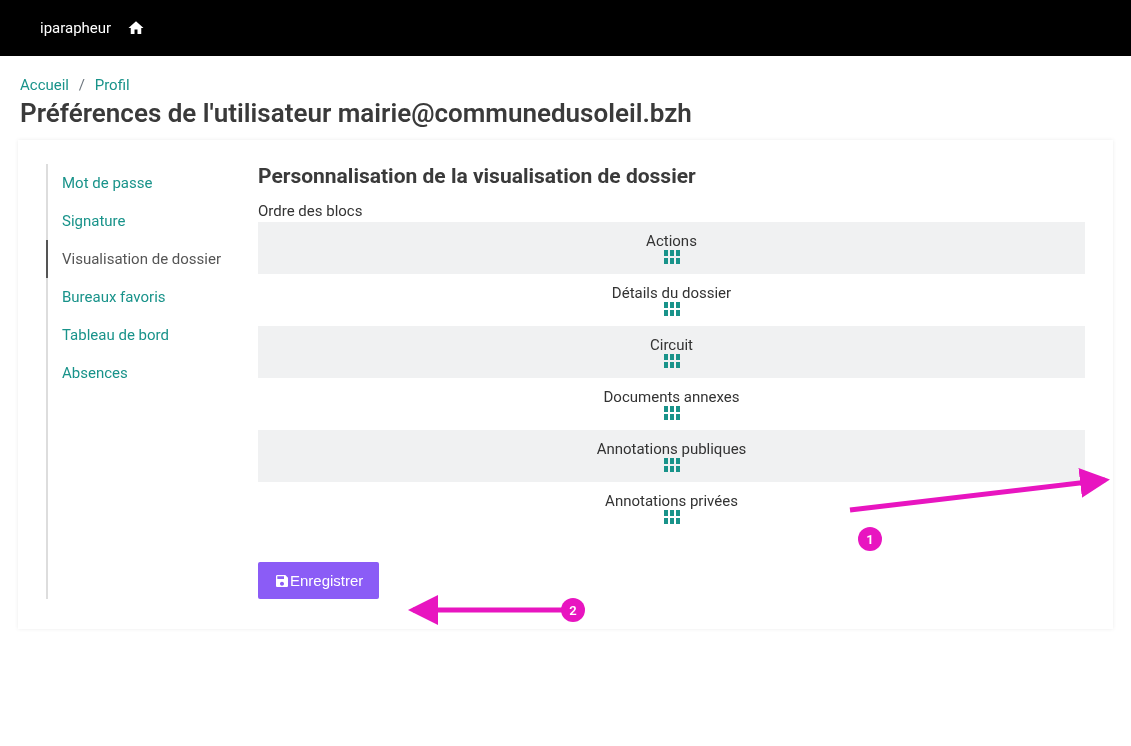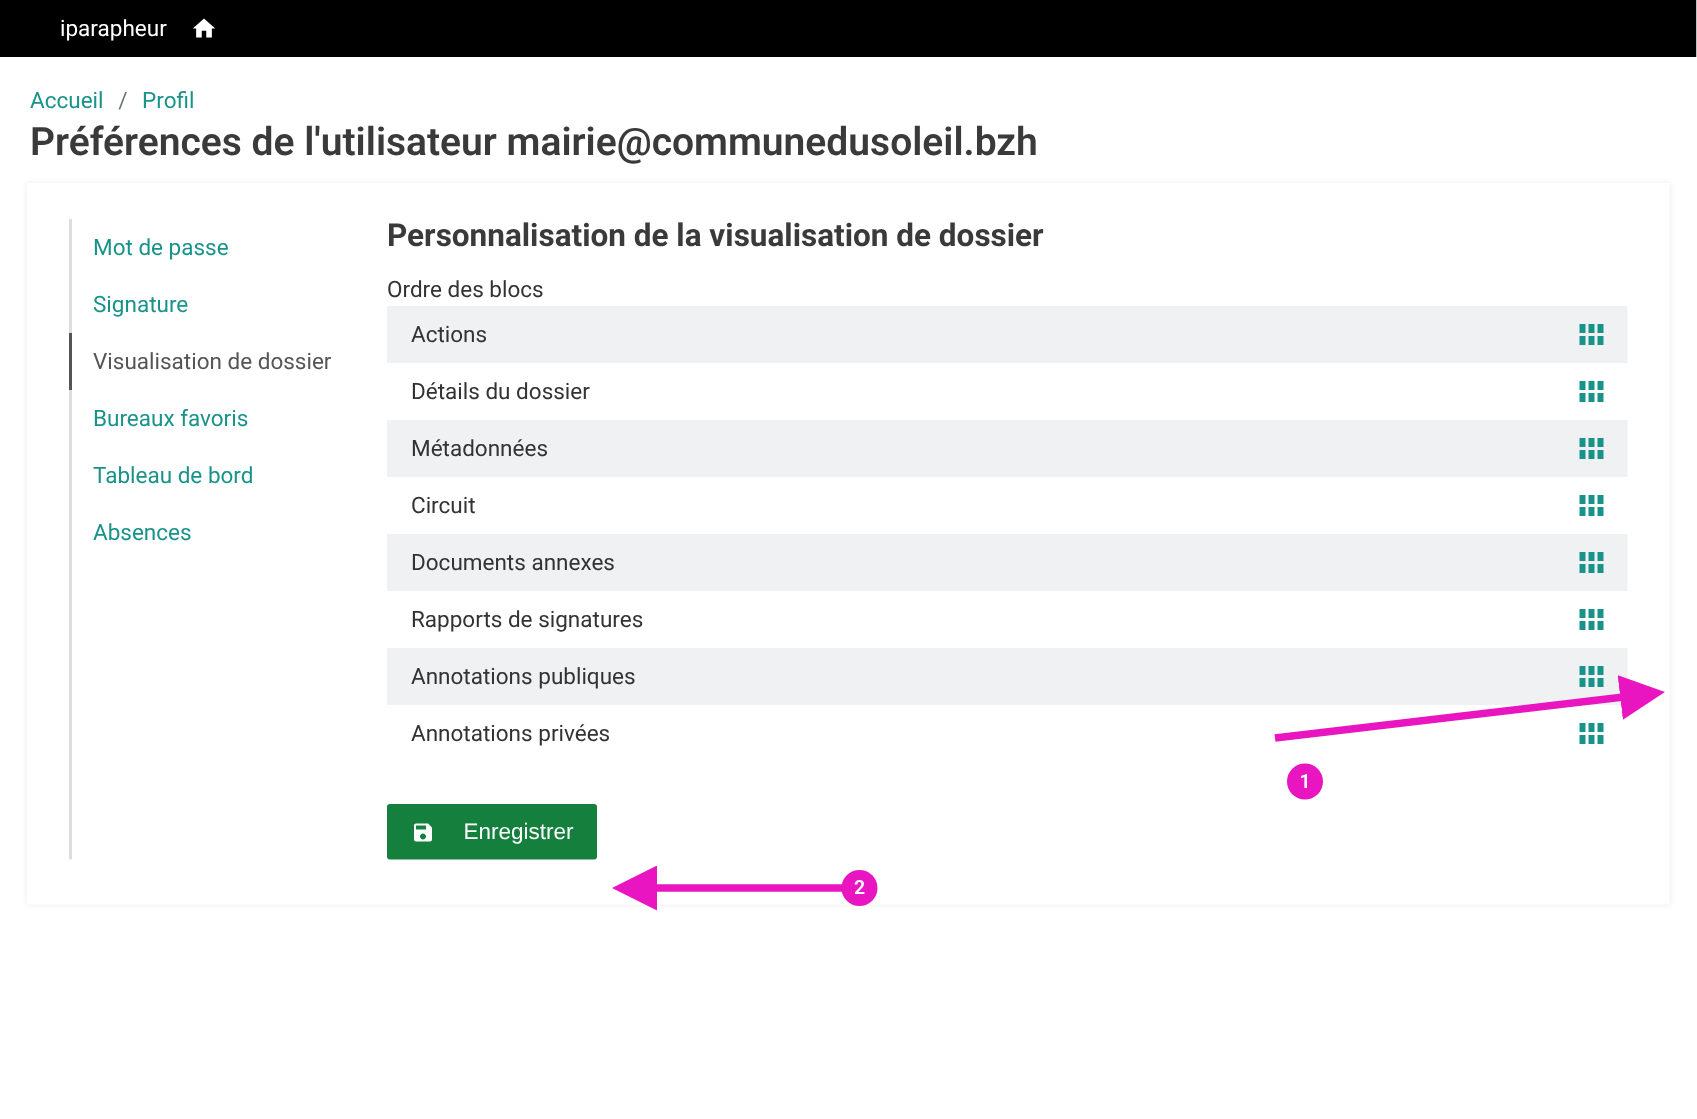--- a/index.html
+++ b/index.html
@@ -1,18 +1,18 @@
 <!DOCTYPE html>
 <html><head>
   <meta charset="utf-8">
   <style>
     * { margin: 0; padding: 0; box-sizing: border-box; }
     body { font-family: -apple-system, BlinkMacSystemFont, "Segoe UI", Roboto, sans-serif; background: #fff; color: #333; }
     
-    .topbar { background: #000; height: 38px; display: flex; align-items: center; padding: 0 40px; }
+    .topbar { background: #000; height: 56px; display: flex; align-items: center; padding: 0 40px; }
     .topbar-brand { color: #fff; font-size: 15px; margin-right: 16px; }
     .topbar-home { color: #fff; display: inline-flex; align-items: center; }
     .topbar-home svg { width: 18px; height: 18px; fill: #fff; }
     
     .container { padding: 20px; }
     
     .breadcrumb { font-size: 15px; margin-bottom: 4px; }
     .breadcrumb a { color: #19938a; text-decoration: none; }
     .breadcrumb-sep { color: #6c757d; margin: 0 6px; }
     
@@ -24,28 +24,28 @@
     
     .sidebar { width: 200px; flex-shrink: 0; border-left: 2px solid #ddd; padding-left: 0; }
     .sidebar-item { padding: 10px 14px; color: #19938a; font-size: 15px; cursor: pointer; border-left: 2px solid transparent; margin-left: -2px; }
     .sidebar-item.active { color: #555; font-weight: 400; border-left: 2px solid #555; }
     
     .main { flex: 1; padding-left: 12px; }
     .section-title { font-size: 21px; font-weight: 700; color: #3a3a3a; margin-bottom: 14px; }
     .subsection-label { font-size: 15px; color: #333; margin-bottom: 2px; }
     
     .block-list { }
-    .block-row { display: flex; align-items: center; justify-content: space-between; padding: 10px 16px; font-size: 15px; color: #333; }
+    .block-row { display: flex; align-items: center; justify-content: space-between; padding: 10px 16px; font-size: 15px; color: #333; flex-direction: column; }
     .block-row:nth-child(odd) { background: #f0f1f2; }
     .block-row:nth-child(even) { background: #fff; }
     
     .grip { width: 16px; height: 14px; display: grid; grid-template-columns: repeat(3, 1fr); grid-template-rows: repeat(2, 1fr); gap: 2px; cursor: grab; }
     .grip span { background: #19938a; width: 100%; height: 100%; border-radius: 0; }
     
-    .save-btn { margin-top: 28px; background: #15803d; color: #fff; border: none; padding: 10px 16px; font-size: 15px; cursor: pointer; display: inline-flex; align-items: center; gap: 19px; border-radius: 2px; }
+    .save-btn { margin-top: 28px; background: #8b5cf6; color: #fff; border: none; padding: 10px 16px; font-size: 15px; cursor: pointer; display: inline-flex; align-items: center; gap: 0; border-radius: 2px; }
     .save-btn svg { width: 16px; height: 16px; fill: #fff; }
     .circle-badge { position: absolute; width: 24px; height: 24px; background: #e815c0; border-radius: 50%; color: #fff; font-size: 13px; font-weight: 600; display: flex; align-items: center; justify-content: center; }
     
     .arrow-svg { position: absolute; overflow: visible; }
     
     .content-wrapper { position: relative; }
   </style>
 </head>
 <body>
 
@@ -99,54 +99,32 @@
                 <div class="grip">
                   <span></span>
                   <span></span>
                   <span></span>
                   <span></span>
                   <span></span>
                   <span></span>
                 </div>
               </div>
               <div class="block-row">
-                <span>Métadonnées</span>
-                <div class="grip">
-                  <span></span>
-                  <span></span>
-                  <span></span>
-                  <span></span>
-                  <span></span>
-                  <span></span>
-                </div>
-              </div>
-              <div class="block-row">
                 <span>Circuit</span>
                 <div class="grip">
                   <span></span>
                   <span></span>
                   <span></span>
                   <span></span>
                   <span></span>
                   <span></span>
                 </div>
               </div>
               <div class="block-row">
                 <span>Documents annexes</span>
-                <div class="grip">
-                  <span></span>
-                  <span></span>
-                  <span></span>
-                  <span></span>
-                  <span></span>
-                  <span></span>
-                </div>
-              </div>
-              <div class="block-row">
-                <span>Rapports de signatures</span>
                 <div class="grip">
                   <span></span>
                   <span></span>
                   <span></span>
                   <span></span>
                   <span></span>
                   <span></span>
                 </div>
               </div>
               <div class="block-row">

